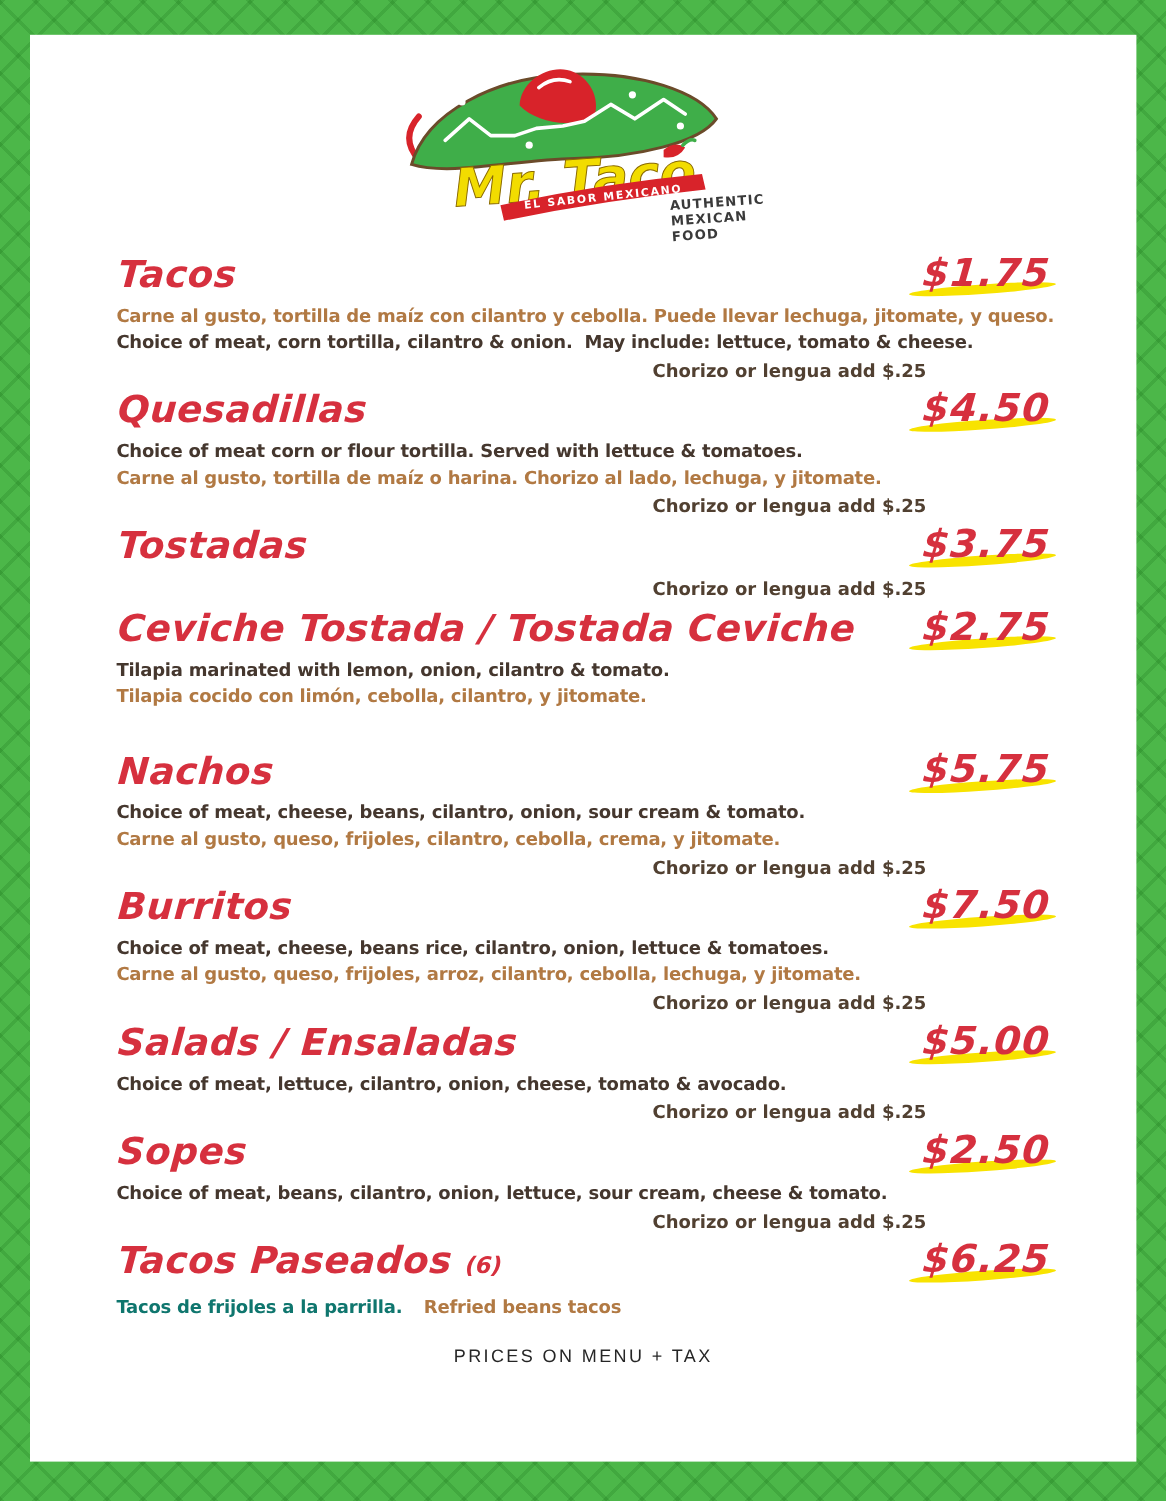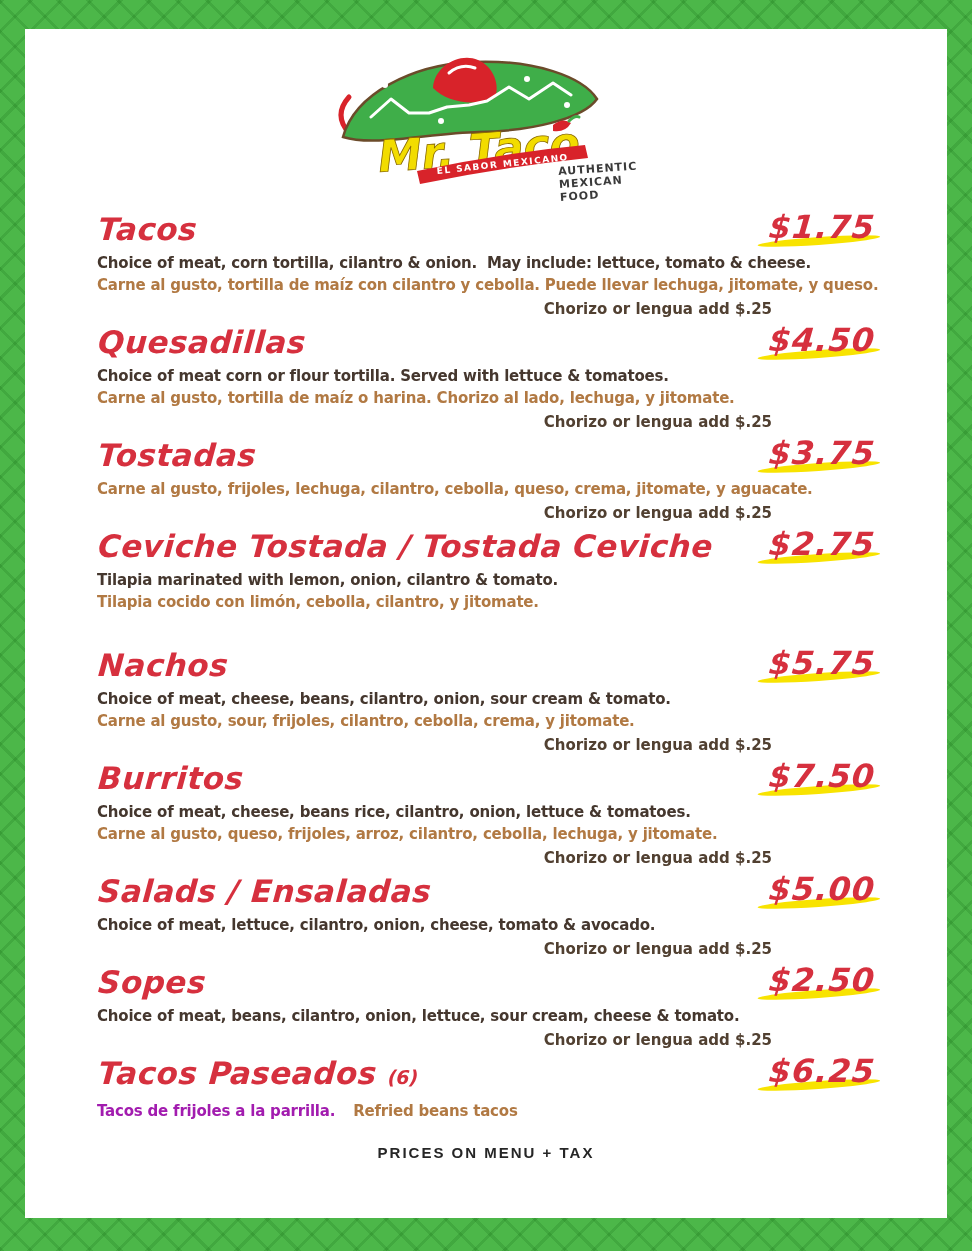--- a/index.html
+++ b/index.html
@@ -34,31 +34,31 @@
     color:#D6303E;transform:skewX(-5deg);letter-spacing:1px;
   }
   .item-price .hl{
     position:absolute;left:-10px;right:-6px;bottom:1px;height:8px;
     background:#F8E300;border-radius:50%;
     transform:rotate(-4deg);z-index:-1;
   }
   .desc{margin:0;font-weight:700;font-size:15px;line-height:22px;white-space:pre;letter-spacing:-.2px;}
   .desc.en{color:#45372E;}
   .desc.es{color:#B17943;}
-  .desc .dark{color:#a21caf;}
+  .desc .dark{color:#0f766e;}
   .desc .brown{color:#B17943;margin-left:18px;}
   .note{
     margin:3px;font-weight:700;font-size:15px;line-height:21px;
     color:#514031;text-align:right;padding-right:100px;
   }
   .gap-after{margin-bottom:34px;}
   .footer{
     text-align:center;margin-top:22px;
     font-family:"Liberation Sans", sans-serif;
-    font-weight:700;font-size:15px;letter-spacing:2px;color:#262626;
+    font-weight:400;font-size:15px;letter-spacing:2px;color:#262626;
   }
 </style>
 </head>
 <body>
 
 <div class="page">
   <div class="panel">
 
     <div class="logo">
       <svg width="330" height="168" viewBox="0 0 330 168">
@@ -89,52 +89,51 @@
           <text x="238" y="134" font-family="DejaVu Sans, sans-serif" font-weight="700" font-size="11" letter-spacing="1" fill="#3A3A3A">AUTHENTIC</text>
           <text x="238" y="147" font-family="DejaVu Sans, sans-serif" font-weight="700" font-size="11" letter-spacing="1" fill="#3A3A3A">MEXICAN</text>
           <text x="238" y="160" font-family="DejaVu Sans, sans-serif" font-weight="700" font-size="11" letter-spacing="1" fill="#3A3A3A">FOOD</text>
         </g>
       </svg>
     </div>
 
     <section class="menu-item">
       <h2 class="item-name">Tacos</h2>
       <div class="item-price"><span>$1.75</span><i class="hl"></i></div>
+      <p class="desc es">Carne al gusto, tortilla de maíz con cilantro y cebolla. Puede llevar lechuga, jitomate, y queso.</p>
       <p class="desc en">Choice of meat, corn tortilla, cilantro &amp; onion.  May include: lettuce, tomato &amp; cheese.</p>
-      <p class="desc es">Carne al gusto, tortilla de maíz con cilantro y cebolla. Puede llevar lechuga, jitomate, y queso.</p>
       <p class="note">Chorizo or lengua add $.25</p>
     </section>
 
     <section class="menu-item">
       <h2 class="item-name">Quesadillas</h2>
       <div class="item-price"><span>$4.50</span><i class="hl"></i></div>
       <p class="desc en">Choice of meat corn or flour tortilla. Served with lettuce &amp; tomatoes.</p>
       <p class="desc es">Carne al gusto, tortilla de maíz o harina. Chorizo al lado, lechuga, y jitomate.</p>
       <p class="note">Chorizo or lengua add $.25</p>
     </section>
 
     <section class="menu-item">
       <h2 class="item-name">Tostadas</h2>
       <div class="item-price"><span>$3.75</span><i class="hl"></i></div>
-      <p class="desc es">Carne al gusto, frijoles, lechuga, cilantro, cebolla, queso, crema, jitomate, y aguacate.</p>
       <p class="note">Chorizo or lengua add $.25</p>
     </section>
 
     <section class="menu-item gap-after">
       <h2 class="item-name">Ceviche Tostada / Tostada Ceviche</h2>
       <div class="item-price"><span>$2.75</span><i class="hl"></i></div>
       <p class="desc en">Tilapia marinated with lemon, onion, cilantro &amp; tomato.</p>
       <p class="desc es">Tilapia cocido con limón, cebolla, cilantro, y jitomate.</p>
     </section>
 
     <section class="menu-item">
       <h2 class="item-name">Nachos</h2>
       <div class="item-price"><span>$5.75</span><i class="hl"></i></div>
       <p class="desc en">Choice of meat, cheese, beans, cilantro, onion, sour cream &amp; tomato.</p>
-      <p class="desc es">Carne al gusto, sour, frijoles, cilantro, cebolla, crema, y jitomate.</p>
+      <p class="desc es">Carne al gusto, queso, frijoles, cilantro, cebolla, crema, y jitomate.</p>
       <p class="note">Chorizo or lengua add $.25</p>
     </section>
 
     <section class="menu-item">
       <h2 class="item-name">Burritos</h2>
       <div class="item-price"><span>$7.50</span><i class="hl"></i></div>
       <p class="desc en">Choice of meat, cheese, beans rice, cilantro, onion, lettuce &amp; tomatoes.</p>
       <p class="desc es">Carne al gusto, queso, frijoles, arroz, cilantro, cebolla, lechuga, y jitomate.</p>
       <p class="note">Chorizo or lengua add $.25</p>
     </section>

